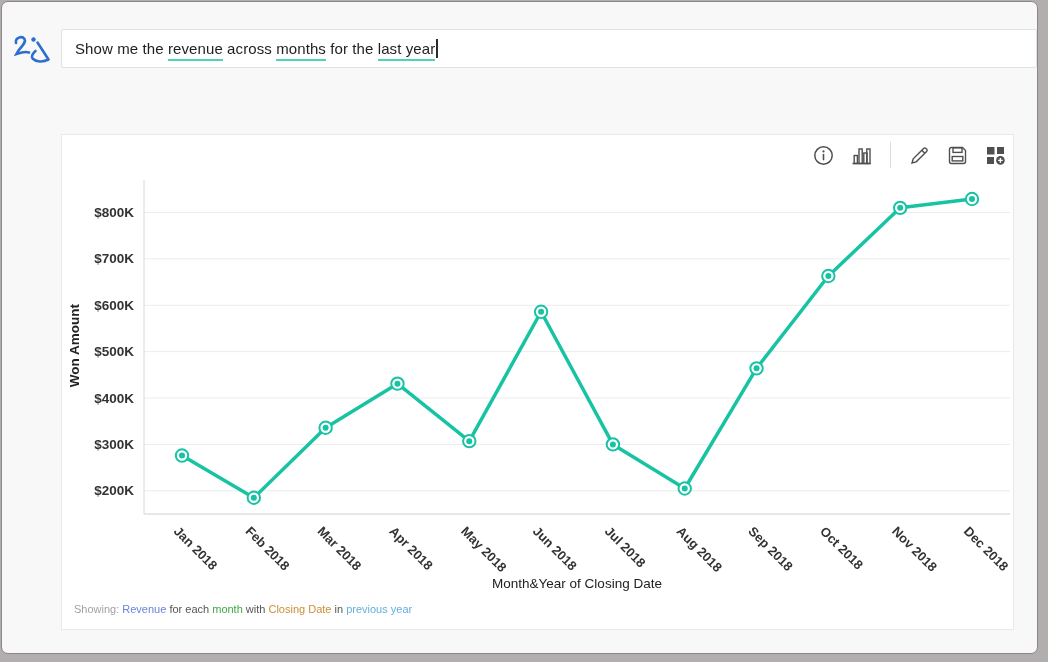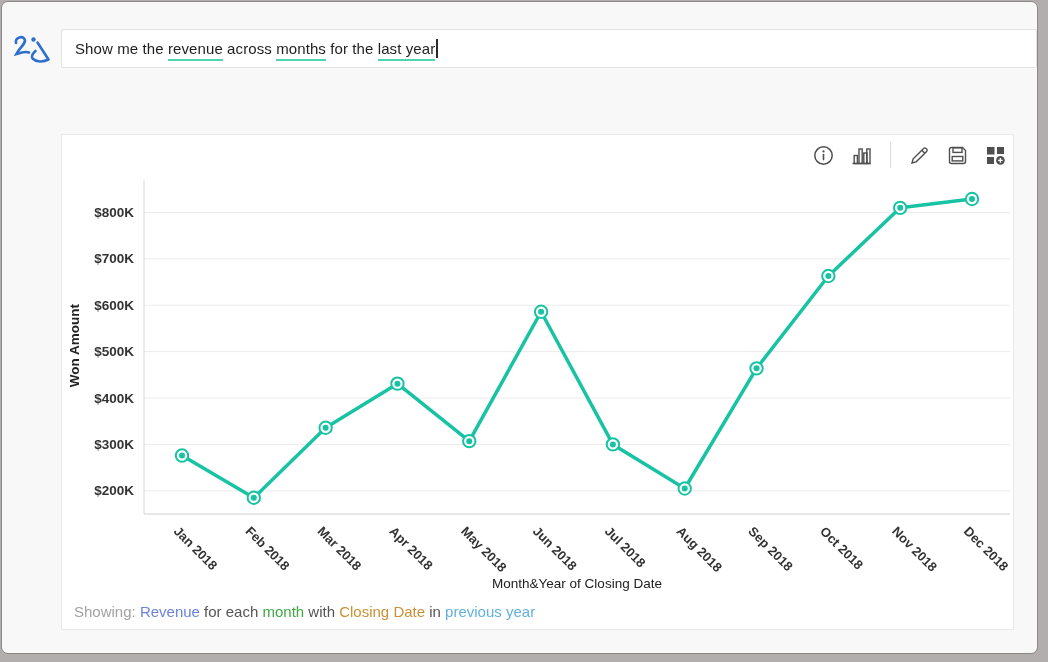--- a/index.html
+++ b/index.html
@@ -47,21 +47,21 @@
   }
   .x-title{
     position:absolute;left:82px;top:441px;width:866px;text-align:center;
     font-size:13.5px;font-weight:400;color:#222;
   }
   #chart{position:absolute;left:0;top:0;}
   .ytick{font-family:"Liberation Sans",sans-serif;font-size:13.5px;font-weight:700;fill:#333;}
   .xtick{font-family:"Liberation Sans",sans-serif;font-size:13px;font-weight:700;fill:#333;}
   .showing{
     position:absolute;left:12px;top:468px;right:12px;
-    font-size:15px;color:#555;white-space:pre;
+    font-size:11px;color:#555;white-space:pre;
   }
 </style>
 </head>
 <body>
 
 <div class="window">
 
   <div class="logo">
     <svg width="42" height="34" viewBox="0 0 42 34" fill="none">
       <path d="M3 10 C2 4.5, 9 2.5, 11.5 6 C13.5 9, 9 13, 5.5 17.5 L3.5 21 C8 19.5, 13 18.5, 16 19.5" stroke="#2e6fce" stroke-width="2.6" stroke-linecap="round" fill="none"></path>

